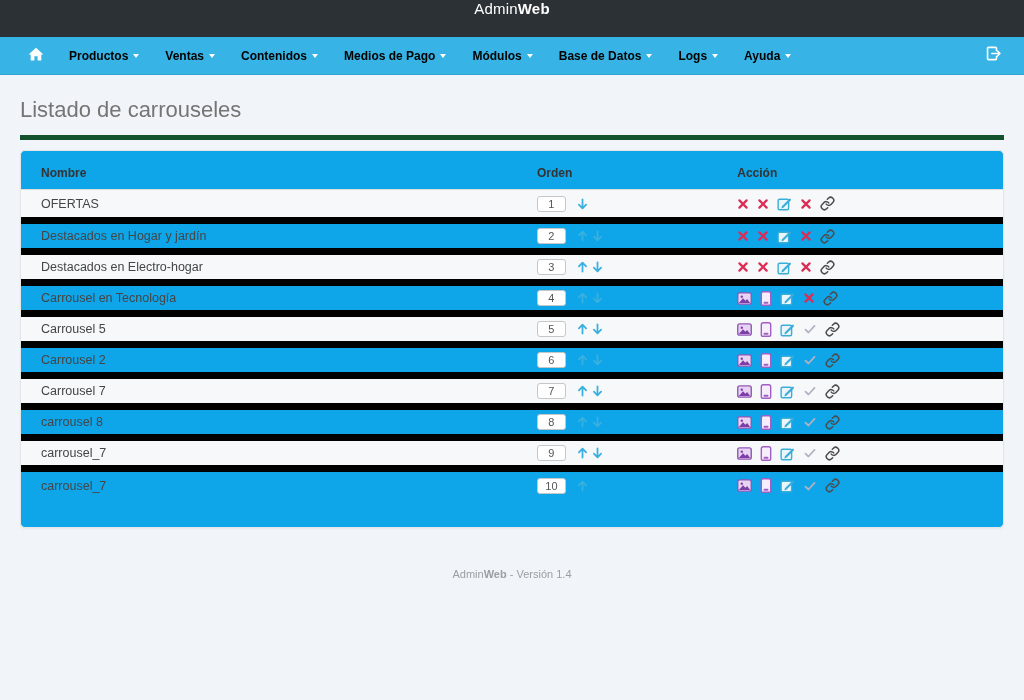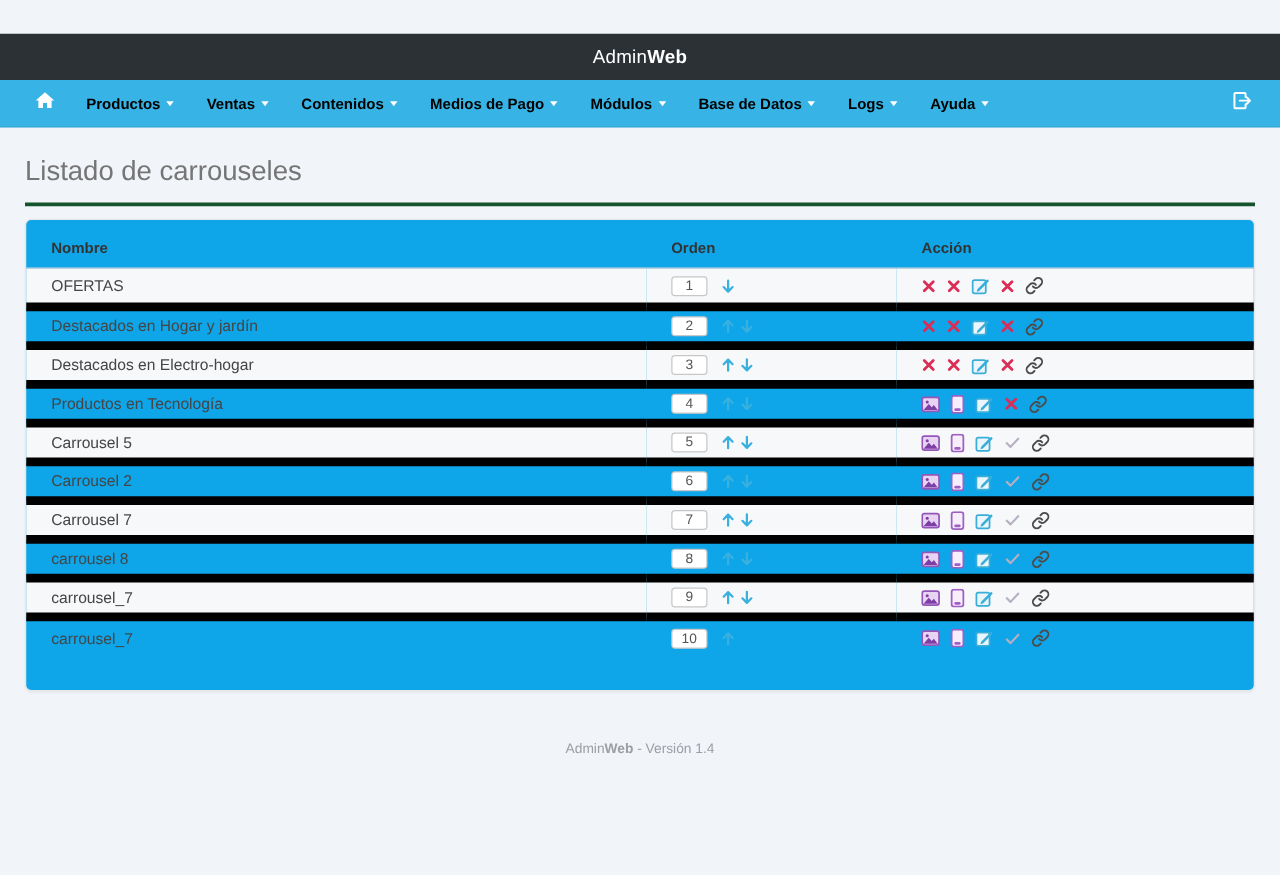--- a/index.html
+++ b/index.html
@@ -6,22 +6,22 @@
   html,body { margin:0; padding:0; }
   body {
     width:1024px; height:700px; overflow:hidden;
     background:#f1f4f9;
     font-family:"Liberation Sans", sans-serif;
   }
 
   
   .topbar {
     height:37px; background:#2c3136;
-    display:flex; align-items:center; justify-content:center;
-    color:#fff; font-size:15px; letter-spacing:.2px;margin-top:27px;
+    display:flex; justify-content:center;
+    color:#fff; font-size:15px; letter-spacing:.2px;
   }
   .brand-bold { font-weight:bold; }
 
   
   .navbar {
     height:38px; background:#37b4e5;
     display:flex; align-items:center; padding:0 14px;
     border-bottom:1px solid rgba(0,0,0,.08);
   }
   .nav-home { display:flex; align-items:center; padding:0 12px 0 14px; cursor:pointer; }
@@ -35,21 +35,21 @@
     width:0; height:0; margin-left:5px; display:inline-block;
     border-left:3.5px solid transparent; border-right:3.5px solid transparent;
     border-top:4px solid #fff;
   }
   .nav-logout { margin-left:auto; display:flex; align-items:center; padding:0 8px; cursor:pointer; }
 
   
   .content { padding:0 20px; }
   .page-title {
     margin:22px 0 0; font-size:22px; font-weight:400; color:#757575;
-    padding-bottom:12px; border-bottom:3px solid #14532d;
+    padding-bottom:12px; border-bottom:5px solid #14532d;
   }
 
   .card {
     margin-top:10px; background:#0ea5e9;
     border:1px solid #e5e6e8; border-radius:5px;
     box-shadow:0 1px 2px rgba(0,0,0,.05);
     padding:2px 0 27px;
   }
   table { width:100%; border-collapse:collapse; }
   th {
@@ -264,21 +264,21 @@
                 <svg width="12" height="12" viewBox="0 0 16 16">
                   <path d="M3.2 3.2 L12.8 12.8 M12.8 3.2 L3.2 12.8" stroke="#dc2d56" stroke-width="3" stroke-linecap="round" fill="none"></path>
                 </svg>
               </a><a class="icon-btn">
                 <svg width="15" height="15" viewBox="0 0 24 24">
                   <path d="M10 13a5 5 0 0 0 7.54.54l3-3a5 5 0 0 0-7.07-7.07l-1.72 1.71 M14 11a5 5 0 0 0-7.54-.54l-3 3a5 5 0 0 0 7.07 7.07l1.71-1.71" stroke="#4c4c4c" stroke-width="2.4" fill="none" stroke-linecap="round" stroke-linejoin="round"></path>
                 </svg>
               </a></td>
   </tr>
           <tr>
-    <td class="cell-name">Productos en Tecnología</td>
+    <td class="cell-name">Carrousel en Tecnología</td>
     <td class="cell-order">
       <span class="order-box">4</span>
       <span class="arrows">
                 <a class="arrow-btn">
                   <svg width="13" height="16" viewBox="0 0 16 16">
                     <path d="M8 13.6 V3 M3.6 7.2 L8 2.7 L12.4 7.2" stroke="#3ab0df" stroke-width="2.2" fill="none" stroke-linecap="round" stroke-linejoin="round"></path>
                   </svg>
                 </a>
                 <a class="arrow-btn">
                   <svg width="13" height="16" viewBox="0 0 16 16">

